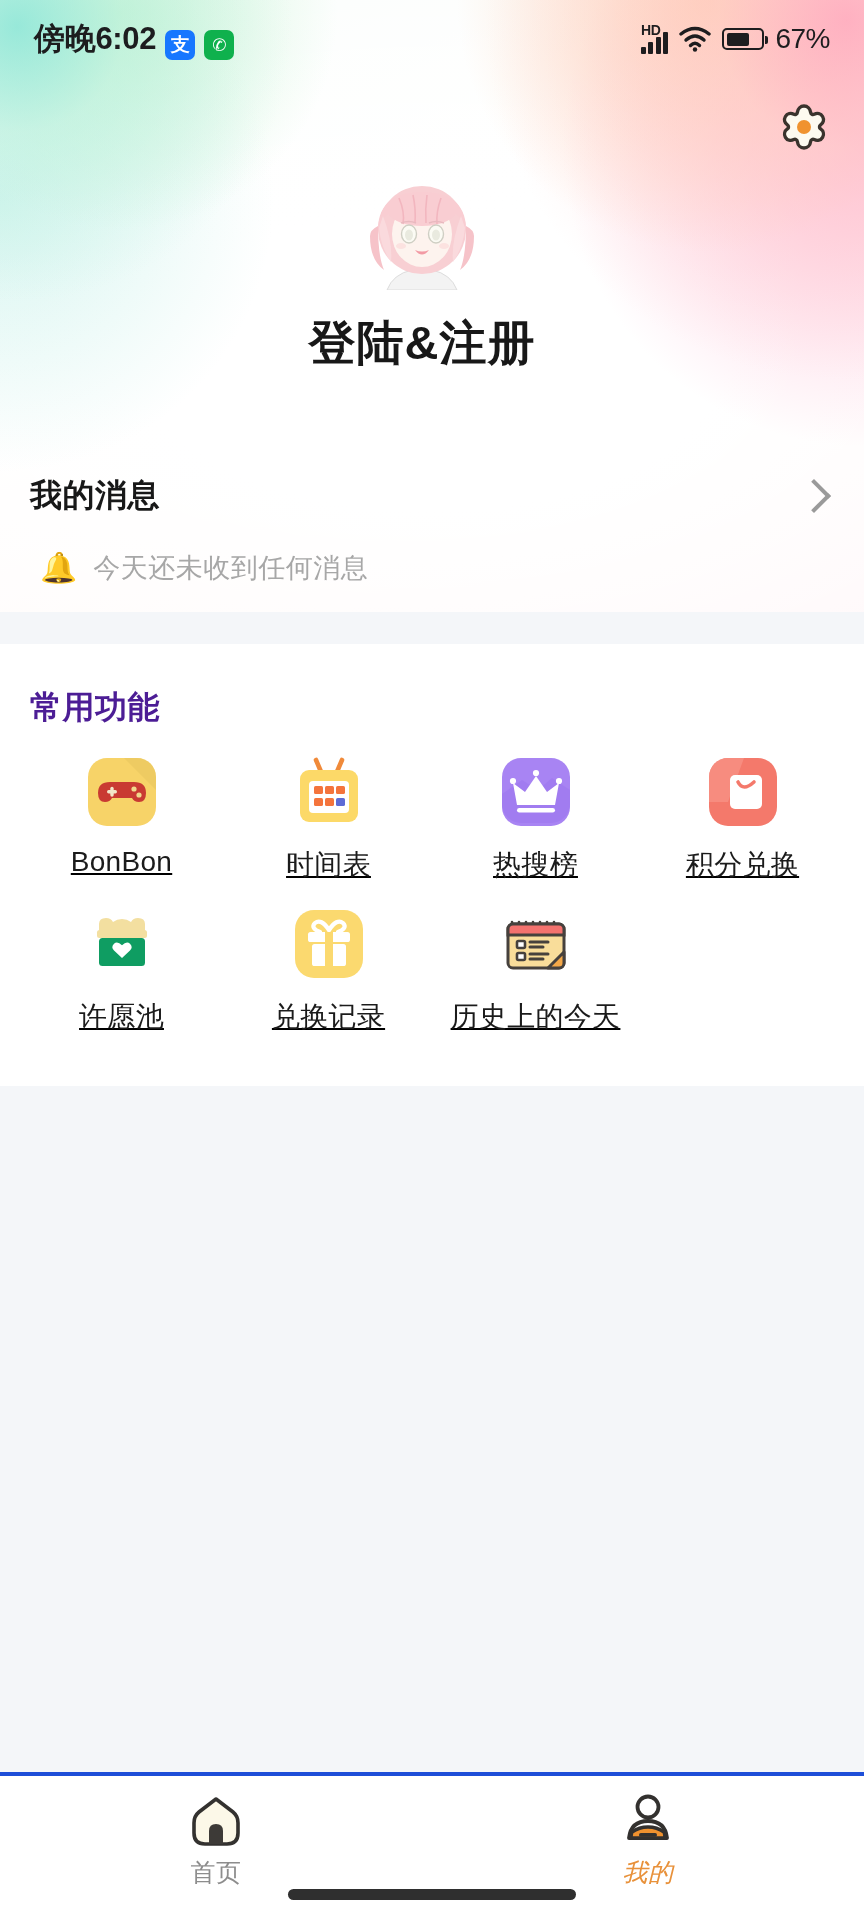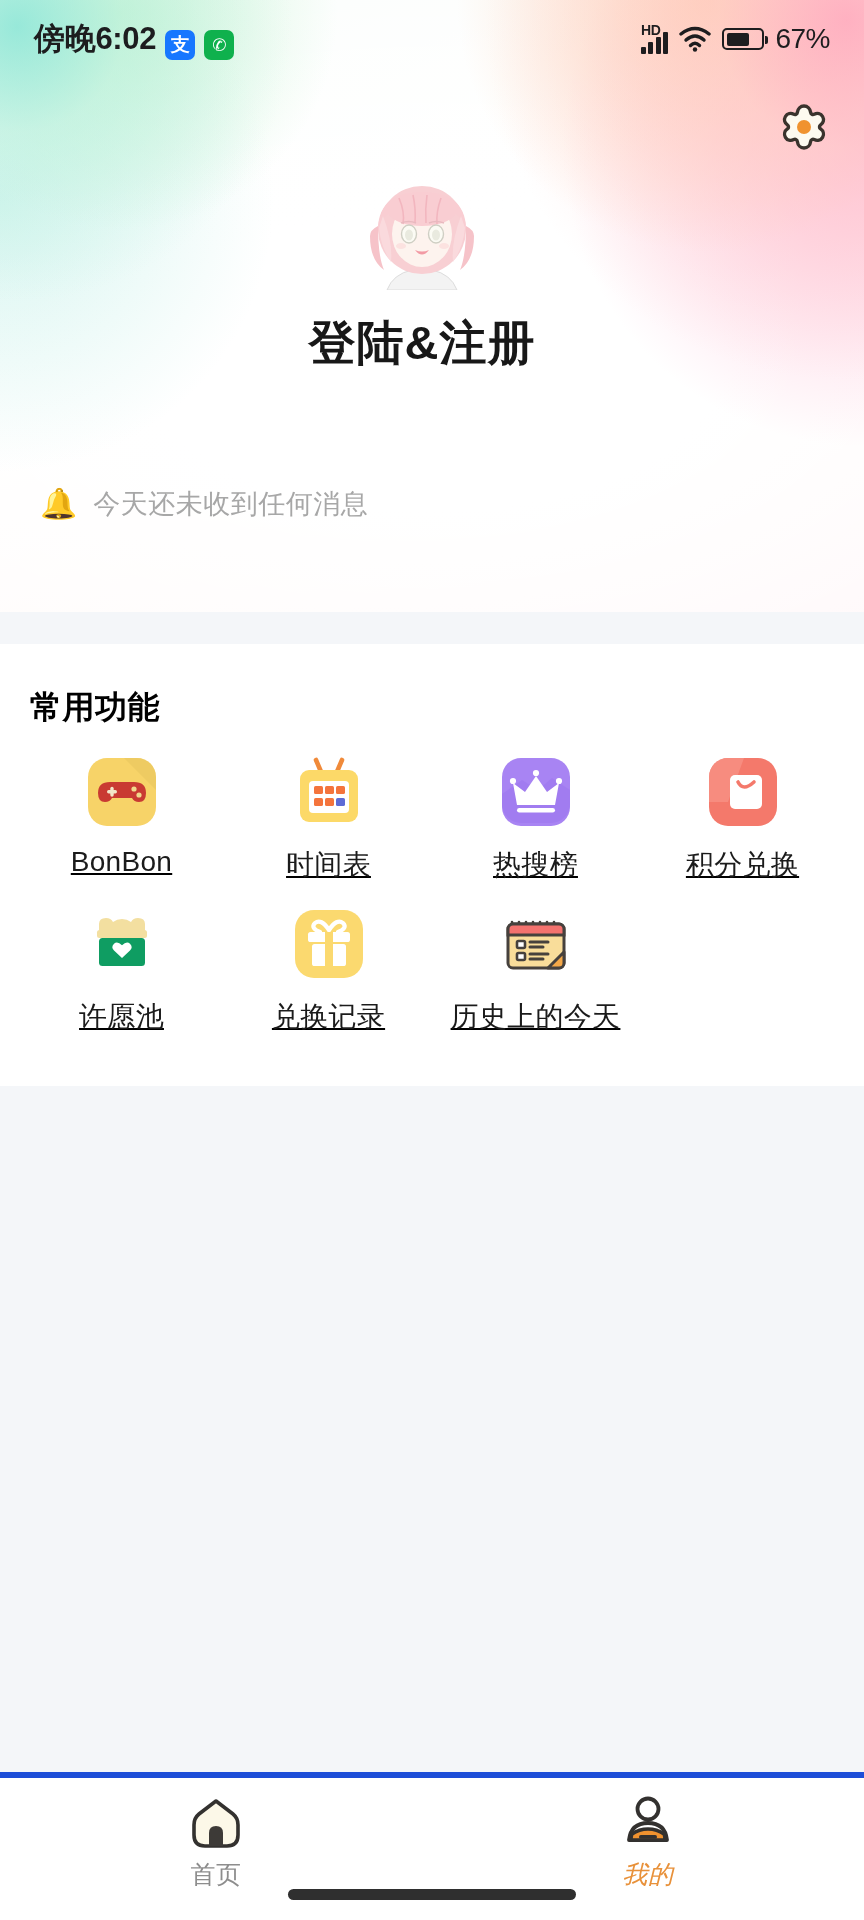--- a/index.html
+++ b/index.html
@@ -69,33 +69,33 @@
   .chev { width:24px; height:24px; border-right:4px solid #9a9a9a; border-top:4px solid #9a9a9a; transform:rotate(45deg); margin-right:8px; }
   .msg-row { display:flex; align-items:center; gap:16px; padding:0 40px; margin-top:22px; }
   .msg-emoji { font-size:30px; line-height:1; }
   .msg-empty { font-size:27px; color:#a7a7a7; letter-spacing:0.5px; }
 
   
   .divider-band { position:absolute; left:0; top:612px; width:864px; height:32px; background:#f4f6f9; z-index:9; }
 
   
   .func-card { position:absolute; left:0; top:644px; width:864px; height:442px; background:#ffffff; z-index:9; }
-  .func-title { font-size:32px; font-weight:700; color:#000000; letter-spacing:0.5px; padding:42px 0 0 30px; }
+  .func-title { font-size:32px; font-weight:700; color:#4c1d95; letter-spacing:0.5px; padding:42px 0 0 30px; }
   .func-grid { display:grid; grid-template-columns:repeat(4,1fr); row-gap:22px; margin-top:24px; padding:0 18px; }
   .func-item { display:flex; flex-direction:column; align-items:center; cursor:pointer;text-decoration:underline; }
   .func-ic { width:76px; height:76px; position:relative; }
   .func-label { margin-top:16px; font-size:28px; color:#1b1b1b; letter-spacing:0.3px; white-space:nowrap; }
 
   
   .page-filler { position:absolute; left:0; top:1086px; width:864px; height:686px; background:#f4f6f9; z-index:5; }
 
   
   .bottom-nav {
     position:absolute; left:0; bottom:0; width:864px; height:148px;
-    background:#ffffff; border-top:6px solid #1d4ed8; z-index:30;
+    background:#ffffff; border-top:4px solid #1d4ed8; z-index:30;
     display:flex; align-items:flex-start; padding-top:16px;
   }
   .nav-item { flex:1; display:flex; flex-direction:column; align-items:center; cursor:pointer; }
   .nav-ic { width:58px; height:58px; position:relative; }
   .nav-label { margin-top:6px; font-size:25px; letter-spacing:0.5px; }
   .nav-label.inactive { color:#8d8d8d; }
   .nav-label.active { color:#e8913a;font-style:italic; }
   .home-indicator { position:absolute; left:50%; transform:translateX(-50%); bottom:20px; width:288px; height:11px; background:#2f2f2f; border-radius:6px; }
 </style>
 </head>
@@ -178,20 +178,24 @@
         <path d="M68 82 q7 9 14 0 q-7 3-14 0z" fill="#f29aa4"></path>
 
         <ellipse cx="54" cy="78" rx="5" ry="3" fill="#fbdada" opacity="0.7"></ellipse>
         <ellipse cx="97" cy="78" rx="5" ry="3" fill="#fbdada" opacity="0.7"></ellipse>
       </svg>
     </div>
     <div class="login-title">登陆&amp;注册</div>
   </div>
 
   <div class="msg-block">
+    <div class="msg-head">
+      <span class="msg-title">我的消息</span>
+      <span class="chev"></span>
+    </div>
     <div class="msg-row">
       <span class="msg-emoji">🔔</span>
       <span class="msg-empty">今天还未收到任何消息</span>
     </div>
   </div>
 
   <div class="divider-band"></div>
 
   <div class="func-card">
     <div class="func-title">常用功能</div>

